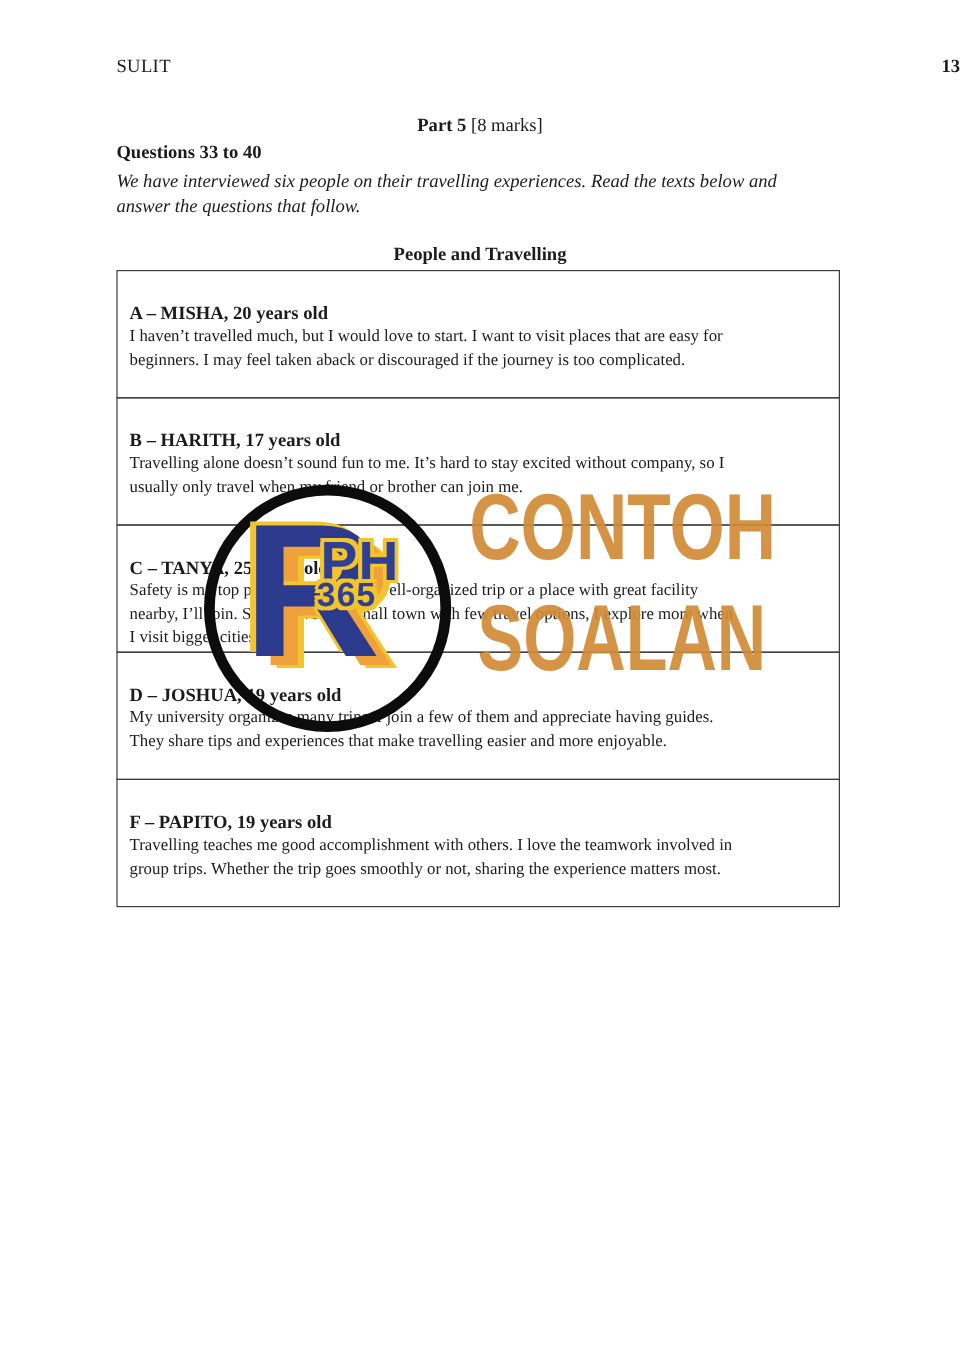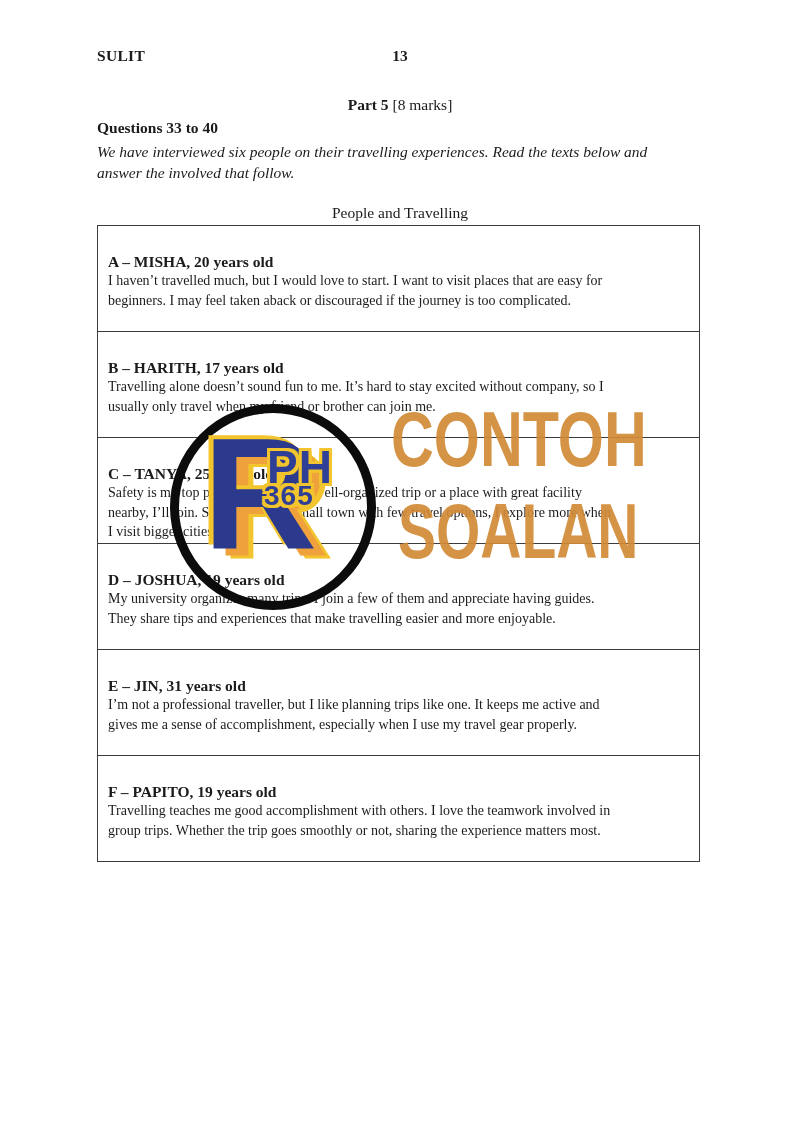--- a/index.html
+++ b/index.html
@@ -8,42 +8,42 @@
     background:#ffffff;
     font-family:"Liberation Serif", "DejaVu Serif", serif;
     color:#1b1b1b;
     position:relative;
     overflow:hidden;
   }
   .page { position:absolute; inset:0; }
 
   .hdr-sulit {
     position:absolute; left:97px; top:47px;
-    font-weight:bold; font-size:15.5px; letter-spacing:.3px;
+    font-weight:normal; font-size:15.5px; letter-spacing:.3px;
   }
   .hdr-num {
     position:absolute; left:0; top:47px; width:800px;
-    text-align:center; font-weight:bold; font-size:15.5px;
+    text-align:right; font-weight:bold; font-size:15.5px;
   }
   .part-line {
     position:absolute; left:0; top:96px; width:800px;
     text-align:center; font-size:15.5px;
   }
   .part-line .b { font-weight:bold; }
   .questions {
     position:absolute; left:97px; top:119px;
     font-weight:bold; font-size:15.5px;
   }
   .instructions {
     position:absolute; left:97px; top:141px; width:620px;
     font-style:italic; font-size:15.5px; line-height:21px;
   }
   .section-title {
     position:absolute; left:0; top:204px; width:800px;
-    text-align:center; font-weight:normal; font-size:15.5px;
+    text-align:center; font-weight:bold; font-size:15.5px;
   }
 
   .boxes { position:absolute; left:97px; top:225px; width:486px; }
   .person-box {
     box-sizing:border-box;
     width:603px; height:107px;
     border:1px solid #3c3c3c;
     margin-top:-1px;
     padding:26px 8px 0 10px;
     background:transparent;
@@ -100,21 +100,21 @@
   <div class="hdr-num">13</div>
 
   <div class="part-line">
     <span class="b">Part 5</span><span> [8 marks]</span>
   </div>
 
   <div class="questions">Questions 33 to 40</div>
 
   <div class="instructions">
     <div>We have interviewed six people on their travelling experiences. Read the texts below and</div>
-    <div>answer the involved that follow.</div>
+    <div>answer the questions that follow.</div>
   </div>
 
   <div class="section-title">People and Travelling</div>
 
   <div class="boxes">
 
     <div class="person-box">
       <div class="ph">A – MISHA, 20 years old</div>
       <div class="pl">I haven’t travelled much, but I would love to start. I want to visit places that are easy for</div>
       <div class="pl">beginners. I may feel taken aback or discouraged if the journey is too complicated.</div>
@@ -132,25 +132,20 @@
       <div class="pl">nearby, I’ll join. Since I live in a small town with few travel options, I explore more when</div>
       <div class="pl">I visit bigger cities.</div>
     </div>
 
     <div class="person-box">
       <div class="ph">D – JOSHUA, 19 years old</div>
       <div class="pl">My university organizes many trips. I join a few of them and appreciate having guides.</div>
       <div class="pl">They share tips and experiences that make travelling easier and more enjoyable.</div>
     </div>
 
-    <div class="person-box">
-      <div class="ph">E – JIN, 31 years old</div>
-      <div class="pl">I’m not a professional traveller, but I like planning trips like one. It keeps me active and</div>
-      <div class="pl">gives me a sense of accomplishment, especially when I use my travel gear properly.</div>
-    </div>
 
     <div class="person-box">
       <div class="ph">F – PAPITO, 19 years old</div>
       <div class="pl">Travelling teaches me good accomplishment with others. I love the teamwork involved in</div>
       <div class="pl">group trips. Whether the trip goes smoothly or not, sharing the experience matters most.</div>
     </div>
 
   </div>
 
   <div class="watermark">

